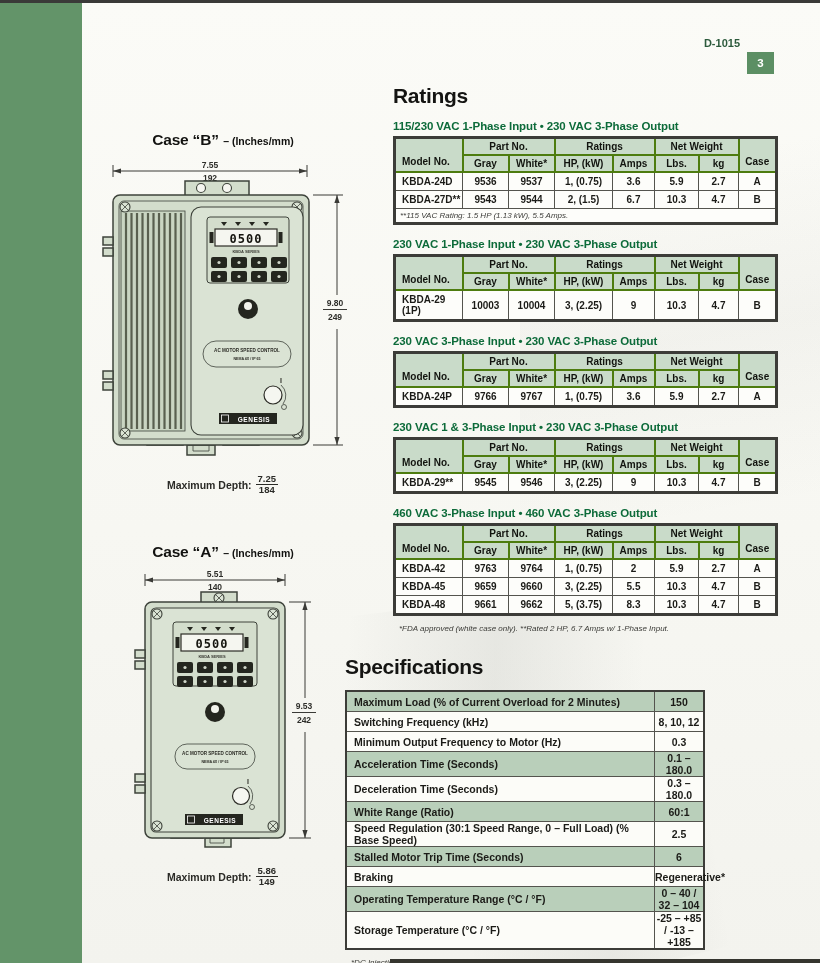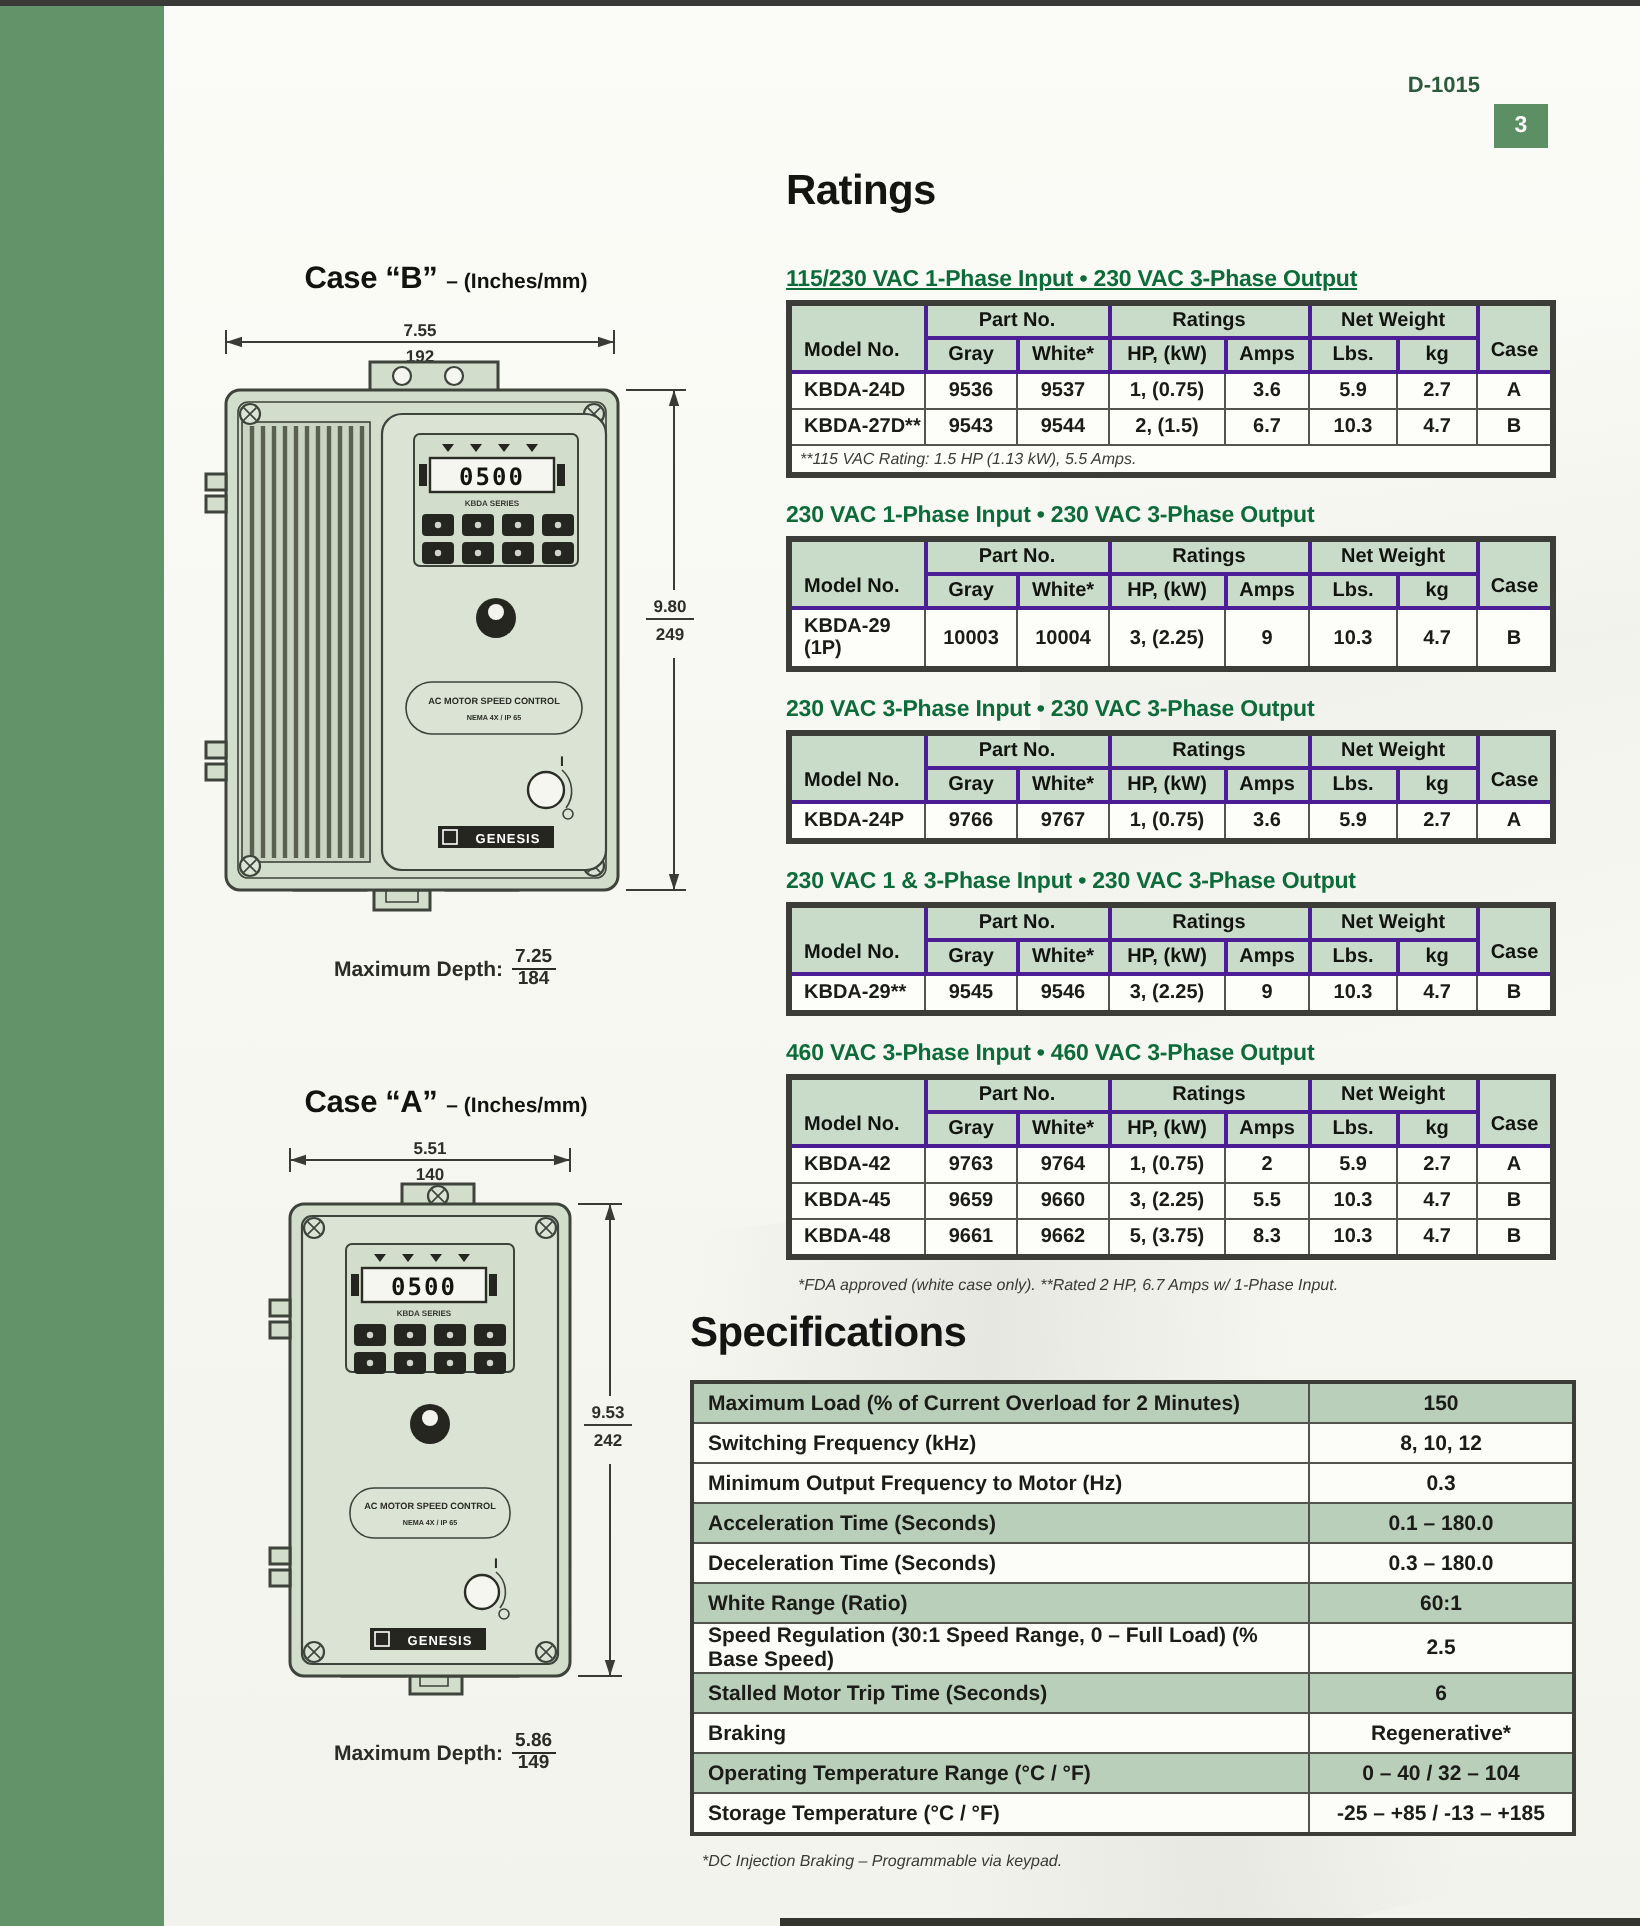--- a/index.html
+++ b/index.html
@@ -31,39 +31,39 @@
          gap:4px;font-size:10.5px;font-weight:bold;color:#2b2b27;z-index:2;margin-top:12px;}
   .frac{display:inline-block;text-align:center;font-size:9.5px;font-weight:bold;line-height:1.1;}
   .frac .num{display:block;border-bottom:1.2px solid #2b2b27;padding:0 2px;}
   .frac .den{display:block;}
   .drawing{position:absolute;left:95px;z-index:2;}
 
   
   .ratings-col{position:absolute;left:393px;top:84px;width:384px;z-index:2;}
   h1.bigtitle{margin:0;font-size:21px;font-weight:bold;color:#141412;letter-spacing:-0.3px;}
   .sec-h{margin:0;font-size:11.5px;font-weight:bold;color:#0d6b3a;letter-spacing:-0.1px;}
-  .mt-first{margin-top:26px;text-decoration:underline;}
+  .mt-first{margin-top:12px;}
   .mt-next{margin-top:13px;}
   .rtable{border-collapse:collapse;width:382px;table-layout:fixed;background:#fdfdfa;
           border:3px solid #3c3c38;margin-top:4px;}
-  .rtable th{background:#c9dbc9;border:2px solid #4c1d95;font-size:10px;font-weight:bold;
+  .rtable th{background:#c9dbc9;border:2px solid #4d7c0f;font-size:10px;font-weight:bold;
              color:#12140f;padding:2px 0 2px 0;}
   .rtable th.th-model{text-align:left;padding-left:6px;vertical-align:bottom;padding-bottom:4px;}
   .rtable th.th-case{vertical-align:bottom;padding-bottom:4px;}
   .rtable td{border:1px solid #54544e;font-size:10px;font-weight:bold;text-align:center;
              padding:3px 0;color:#1b1b17;}
   .rtable td.model{text-align:left;padding-left:6px;}
   .rtable tbody tr:first-child td{border-top:2.5px solid #3c3c38;}
   .rtable tr.fnrow td{font-weight:normal;font-style:italic;font-size:8px;text-align:left;
                       padding:2px 4px;color:#3c3c38;border-top:1.5px solid #3c3c38;}
   .fn{font-style:italic;font-size:8px;color:#3a3a36;}
   .ratings-fn{margin:8px 0 0 6px;}
 
   .spec-block{position:absolute;left:345px;top:655px;width:430px;z-index:2;}
-  .stable{border-collapse:collapse;width:443px;table-layout:fixed;border:2.5px solid #3c3c38;
+  .stable{border-collapse:collapse;width:360px;table-layout:fixed;border:2.5px solid #3c3c38;
           background:#fcfcf8;margin-top:11px;}
   .stable td{border:1px solid #54544e;font-size:10.5px;font-weight:bold;color:#1b1b17;
              height:19px;padding:0;}
   .stable td.lbl{text-align:left;padding-left:7px;width:300px;}
   .stable td.val{text-align:center;}
   .stable tr.g td{background:#b9cfba;}
   .spec-fn{margin:8px 0 0 6px;}
   .sv-dkthin{fill:none;stroke:#3e433b;stroke-width:0.8;}
   .sv-body{fill:#d3ddcc;stroke:#3e433b;stroke-width:1.5;}
   .sv-panel{fill:#dae3d4;stroke:#3e433b;stroke-width:1.1;}

